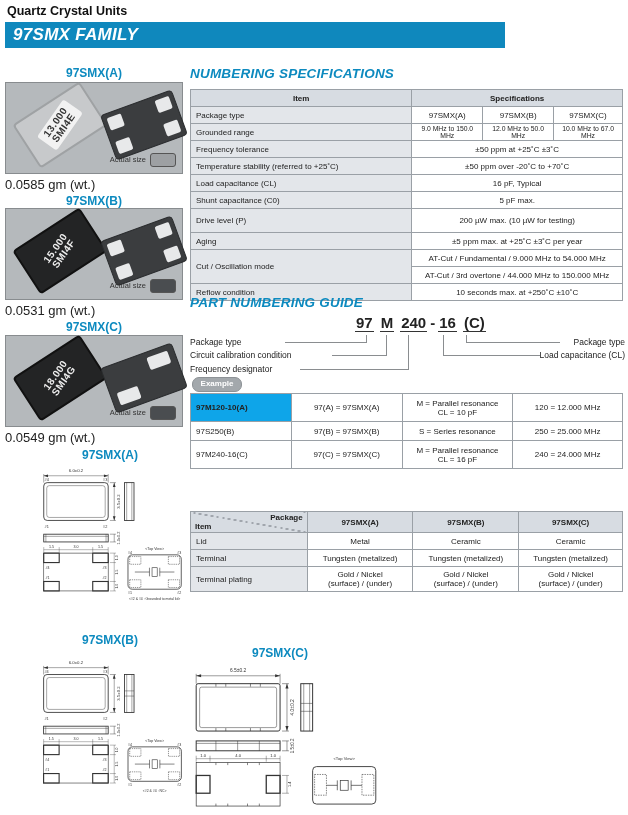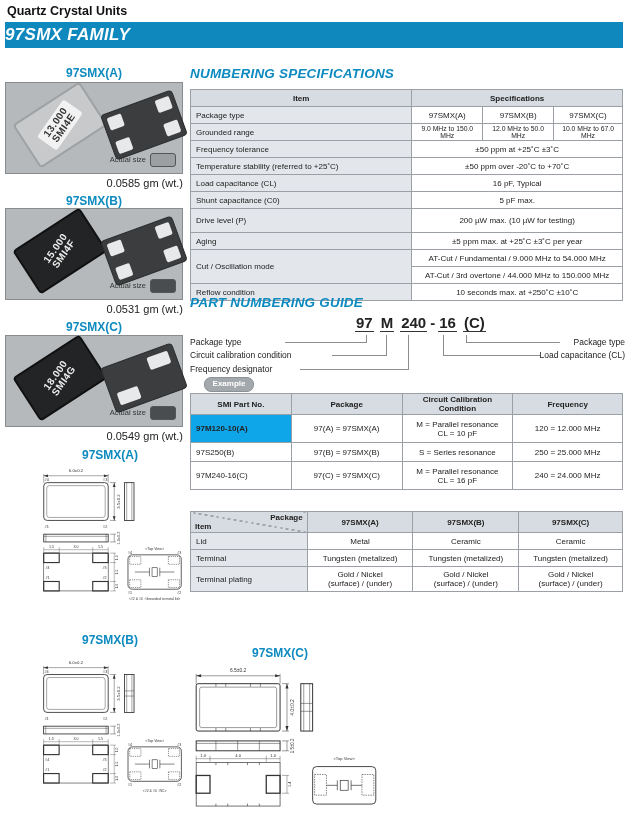--- a/index.html
+++ b/index.html
@@ -1,23 +1,23 @@
 <!DOCTYPE html>
 <html><head>
 <meta charset="utf-8">
 <style>
   html,body{margin:0;padding:0;}
   body{width:628px;height:815px;background:#fff;font-family:"Liberation Sans",sans-serif;color:#222;overflow:hidden;position:relative;}
   .abs{position:absolute;}
   .kicker{left:7px;top:4px;font-size:12.5px;font-weight:bold;color:#111;}
-  .banner{left:5px;top:22px;width:618px;height:26px;background:#0f88bd;color:#fff;font-weight:bold;font-style:italic;font-size:17px;line-height:26px;padding-left:0;box-sizing:border-box;letter-spacing:.3px;}
+  .banner{left:5px;top:22px;width:500px;height:26px;background:#0f88bd;color:#fff;font-weight:bold;font-style:italic;font-size:17px;line-height:26px;padding-left:8px;box-sizing:border-box;letter-spacing:.3px;}
   .sec-title{color:#0d8abf;font-weight:bold;font-style:italic;font-size:13.5px;letter-spacing:.2px;}
   .prod-title{color:#0d8abf;font-weight:bold;font-size:12px;text-align:center;}
   .photo{background:#b5b9bc;border:1px solid #888c8f;box-sizing:border-box;}
-  .weight{font-size:11px;color:#222;text-align:right;}
+  .weight{font-size:13px;color:#222;text-align:left;}
   .actual{position:absolute;right:6px;bottom:6px;font-size:7.5px;color:#333;}
   .actual .chip{display:inline-block;width:24px;height:12px;border:1px solid #555;border-radius:3px;vertical-align:middle;margin-left:4px;}
   
   .xtl{position:absolute;border-radius:4px;display:flex;align-items:center;justify-content:center;text-align:center;}
   .xtl .mark{font-size:10px;line-height:10px;font-weight:bold;letter-spacing:.5px;}
   .pad{position:absolute;background:#e8e9ea;border-radius:2px;}
   
   table{border-collapse:collapse;}
   table.dt{width:433px;font-size:8px;border:1.5px solid #41474d;}
   table.dt td{border:1px solid #9aa0a6;text-align:center;vertical-align:middle;padding:1px 2px;color:#222;}
@@ -175,36 +175,30 @@
 <div class="ln" style="left:443px;top:355px;width:97px;height:1px;"></div>
 <div class="ln" style="left:466px;top:335px;width:1px;height:8px;"></div>
 <div class="ln" style="left:466px;top:342px;width:94px;height:1px;"></div>
 
 <div class="abs pn-lbl" style="left:190px;top:337px;">Package type</div>
 <div class="abs pn-lbl" style="left:190px;top:350px;">Circuit calibration condition</div>
 <div class="abs pn-lbl" style="left:190px;top:364px;">Frequency designator</div>
 <div class="abs pn-lbl" style="left:563px;top:337px;width:62px;text-align:right;">Package type</div>
 <div class="abs pn-lbl" style="left:525px;top:350px;width:100px;text-align:right;">Load capacitance (CL)</div>
 
-<div class="abs badge" style="left:204px;top:377px;width:48px;height:13px;">Example</div>
+<div class="abs badge" style="left:192px;top:377px;width:48px;height:13px;">Example</div>
 
 <table class="dt abs" style="left:190px;top:393px;">
   <colgroup>
       <col style="width:101px">
       <col style="width:111px">
       <col style="width:111px">
       <col style="width:110px">
     </colgroup>
   <tbody>
-      <tr style="height:17px">
-    <td class="hdr">SMI Part No.</td>
-    <td class="hdr">Package</td>
-    <td class="hdr">Circuit Calibration Condition</td>
-    <td class="hdr">Frequency</td>
-  </tr>
   <tr style="height:28px">
     <td class="lbl" style="background:#0ea5e9;font-weight:bold;">97M120-10(A)</td>
     <td>97(A) = 97SMX(A)</td>
     <td>
           <div>M = Parallel resonance</div>
           <div>CL = 10 pF</div>
         </td>
     <td>120 = 12.000 MHz</td>
   </tr>
   <tr style="height:19px">

